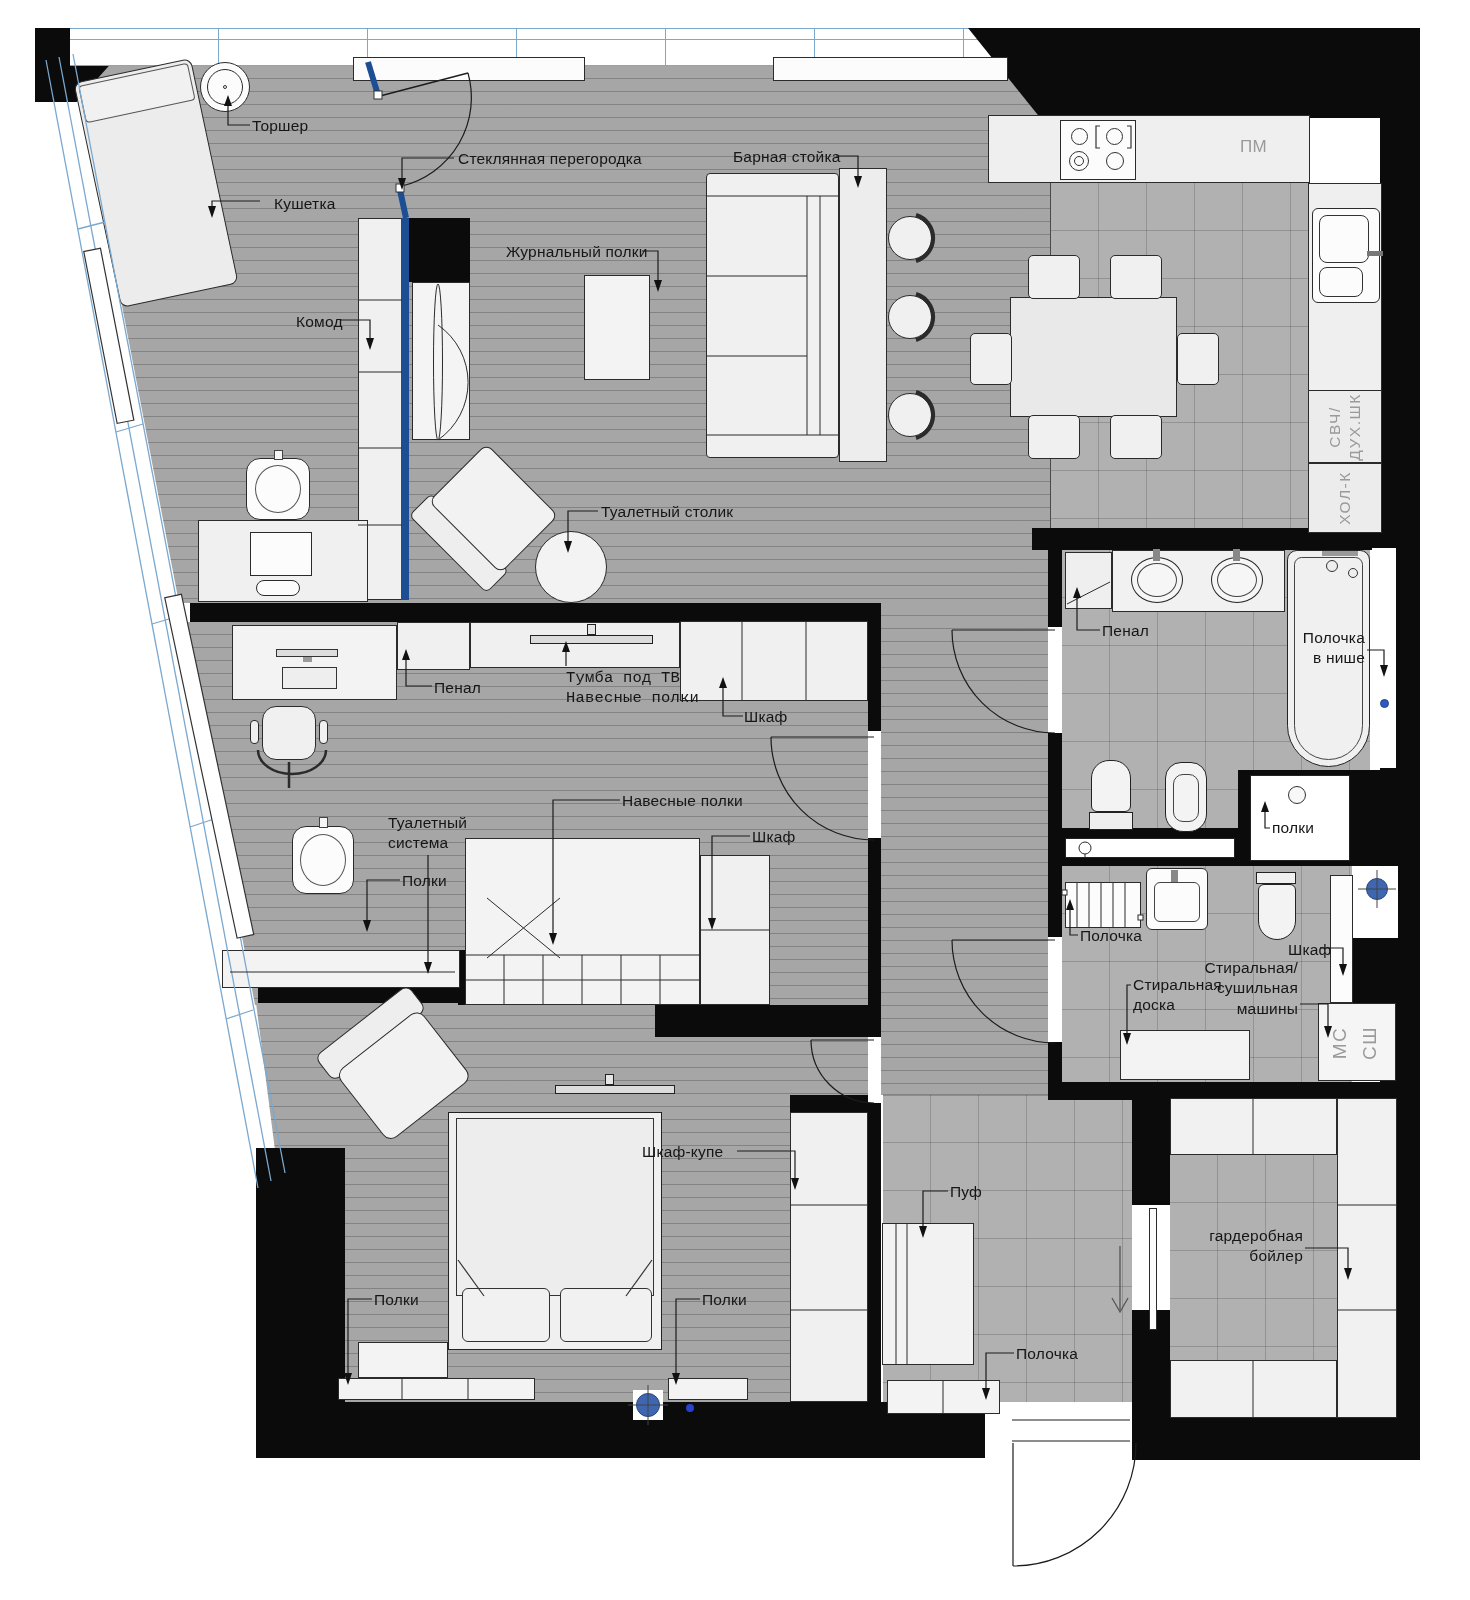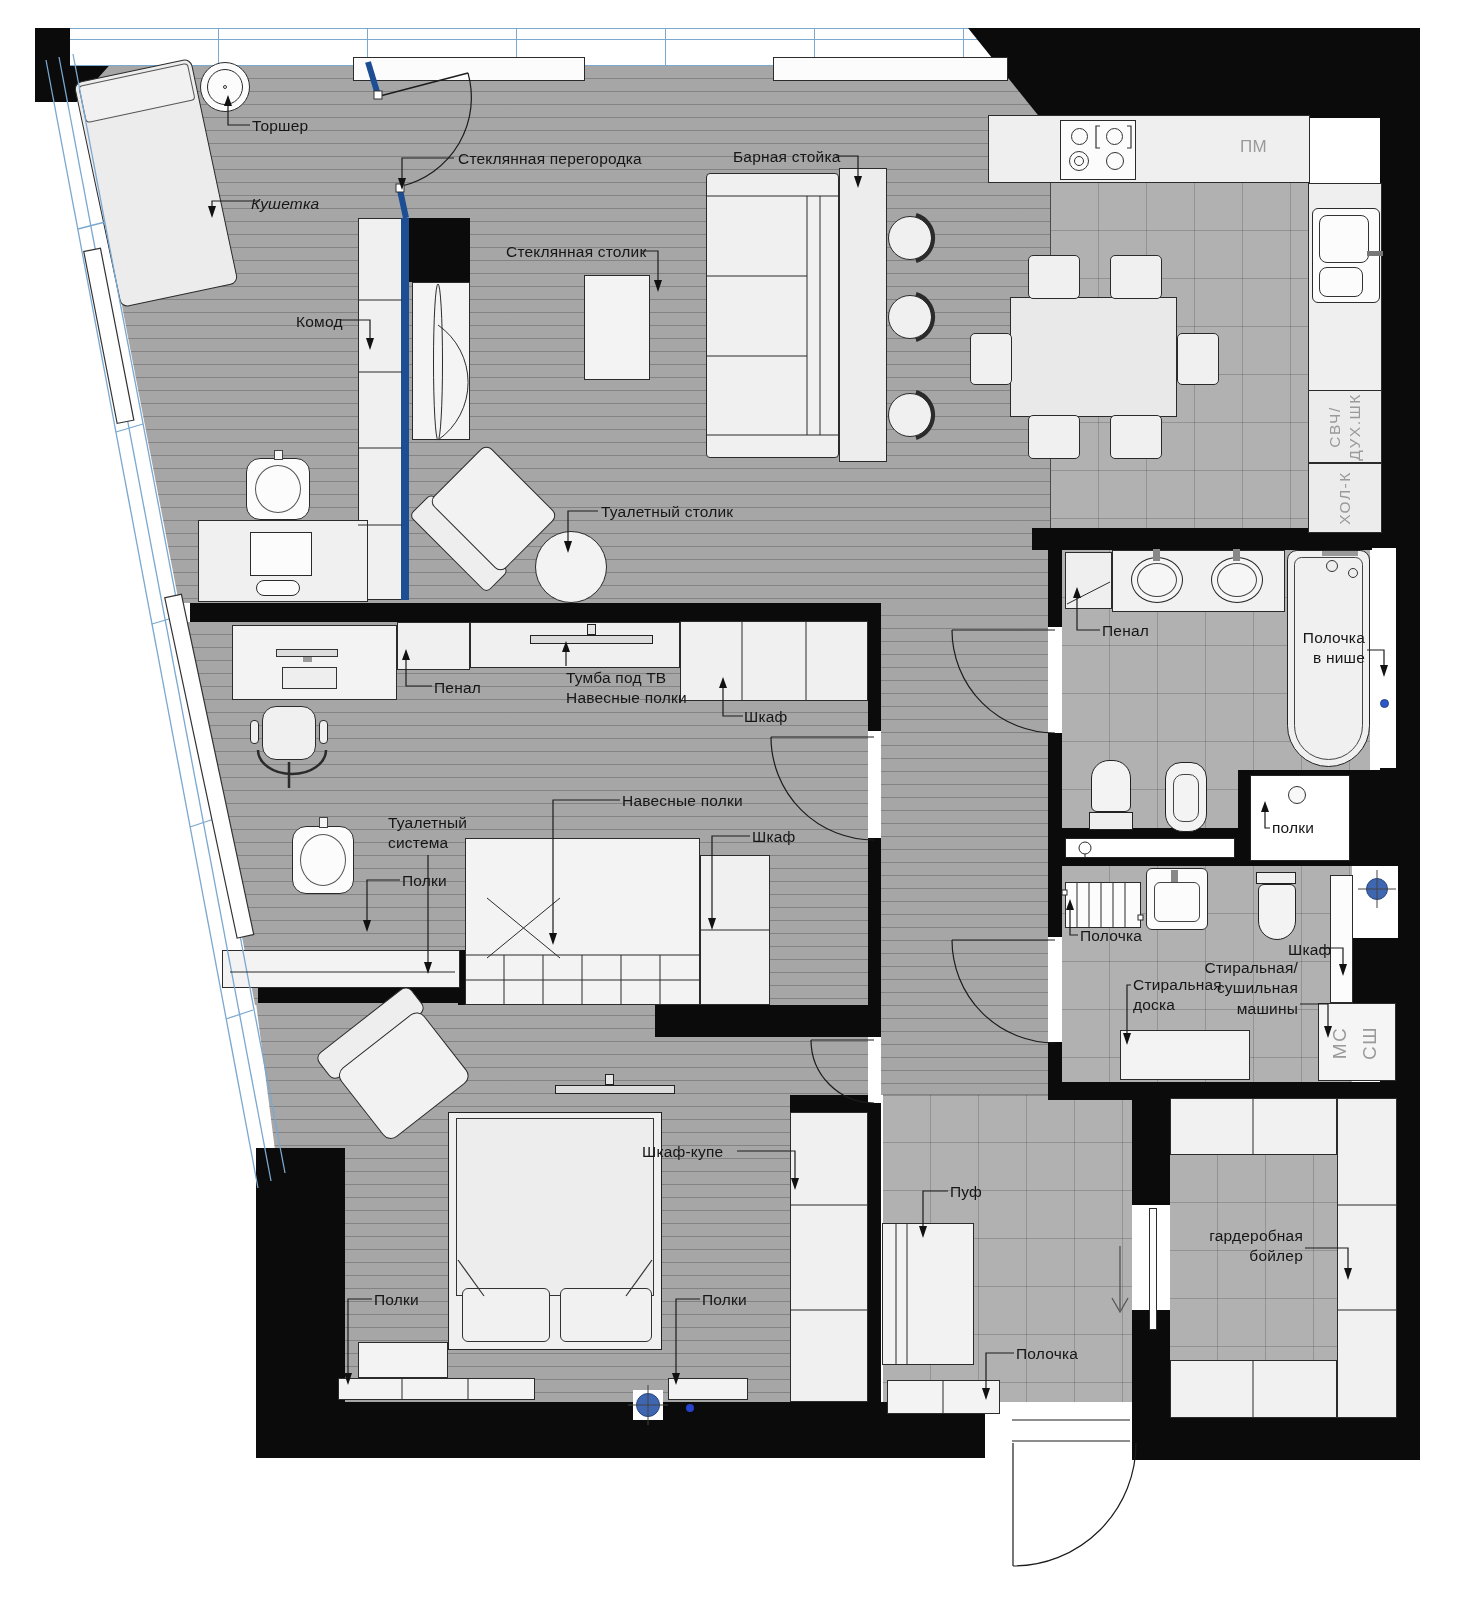--- a/index.html
+++ b/index.html
@@ -431,32 +431,32 @@
       <polygon points="344,1373 352,1373 348,1385"></polygon>
       <polygon points="672,1373 680,1373 676,1385"></polygon>
       <polygon points="919,1226 927,1226 923,1238"></polygon>
       <polygon points="982,1388 990,1388 986,1400"></polygon>
       <polygon points="1344,1268 1352,1268 1348,1280"></polygon>
     </g>
   </svg>
 
   <div id="labels" style="position:absolute;left:0;top:0;width:100%;height:100%;">
       <div class="lbl" style="left: 252px; top: 116px;">Торшер</div>
-      <div class="lbl" style="left: 251px; top: 194px; font-style: italic;">Кушетка</div>
+      <div class="lbl" style="left: 274px; top: 194px;">Кушетка</div>
       <div class="lbl" style="left: 458px; top: 149px;">Стеклянная перегородка</div>
-      <div class="lbl" style="left: 506px; top: 242px;">Стеклянная столик</div>
+      <div class="lbl" style="left: 506px; top: 242px;">Журнальный полки</div>
       <div class="lbl" style="left: 733px; top: 147px;">Барная стойка</div>
       <div class="lbl" style="left: 1240px; top: 136px; font-size: 17px; color: rgb(154, 154, 154);">ПМ</div>
       <div class="lbl c-rot" style="left: 1345px; top: 427px; color: rgb(154, 154, 154);">СВЧ/
 ДУХ.ШК</div>
       <div class="lbl c-rot" style="left: 1345px; top: 498px; color: rgb(154, 154, 154);">ХОЛ-К</div>
       <div class="lbl" style="left: 296px; top: 312px;">Комод</div>
       <div class="lbl" style="left: 601px; top: 502px;">Туалетный столик</div>
       <div class="lbl" style="left: 434px; top: 678px;">Пенал</div>
-      <div class="lbl" style="left: 566px; top: 668px;">Тумба под ТВ
+      <div class="lbl" style="left: 566px; top: 668px; font-family: Liberation Mono, monospace;">Тумба под ТВ
 Навесные полки</div>
       <div class="lbl" style="left: 744px; top: 707px;">Шкаф</div>
       <div class="lbl" style="left: 622px; top: 791px;">Навесные полки</div>
       <div class="lbl" style="left: 752px; top: 827px;">Шкаф</div>
       <div class="lbl" style="left: 388px; top: 813px;">Туалетный
 система</div>
       <div class="lbl" style="left: 402px; top: 871px;">Полки</div>
       <div class="lbl" style="left: 1102px; top: 621px;">Пенал</div>
       <div class="lbl tr" style="left: 1365px; top: 628px;">Полочка
 в нише</div>

